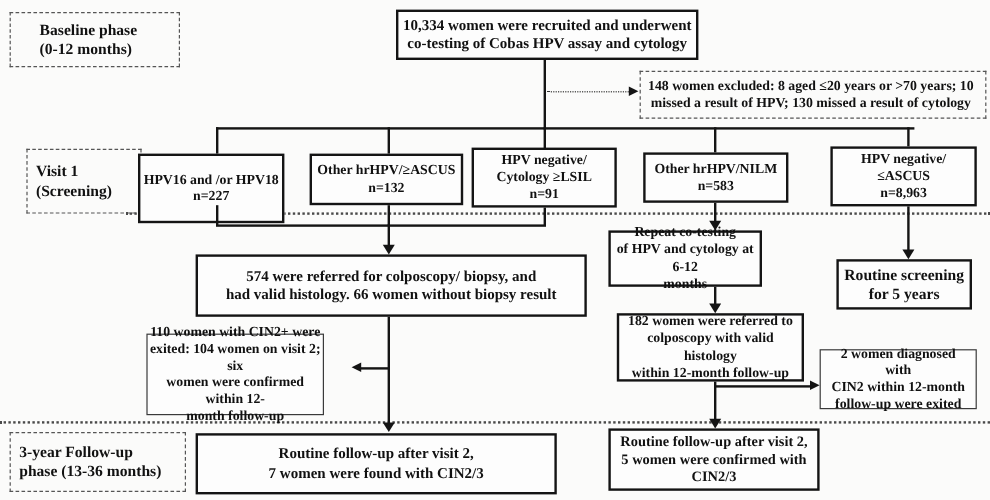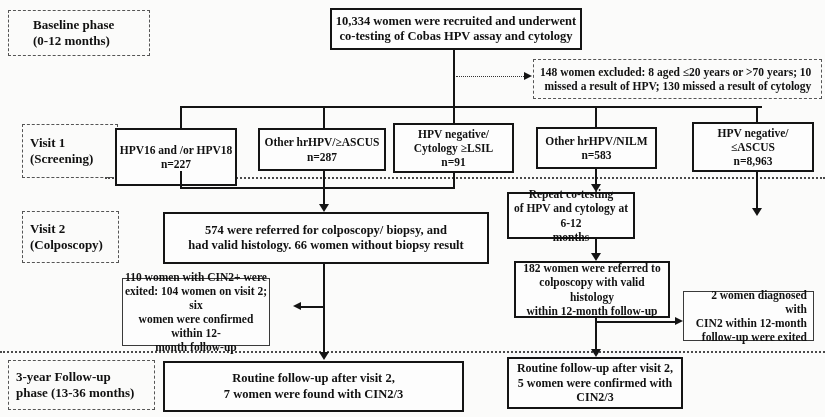--- a/index.html
+++ b/index.html
@@ -23,72 +23,72 @@
   }
   .thick{border:2.5px solid #141414;}
   .thin{border:1.4px solid #3a3a3a;}
   .dashedbox{border:1.5px dashed #555;background:transparent;}
   .phase{
     font-weight:bold;font-size:13px;
     justify-content:center;align-items:flex-start;
     flex-direction:column;text-align:left;
     padding-left:7px;
   }
-  .leftalign{justify-content:flex-start;text-align:right;padding:2px 6px;}
+  .leftalign{justify-content:flex-start;text-align:center;padding:2px 6px;}
   .vline,.hline{position:absolute;background:#141414;}
   .dotsep{position:absolute;height:0;border-top:2px dotted #4a4a4a;}
   .dotarrow{position:absolute;height:0;border-top:1.7px dotted #333;}
   .ah-down{position:absolute;width:0;height:0;border-left:5px solid transparent;border-right:5px solid transparent;border-top:8px solid #141414;}
   .ah-left{position:absolute;width:0;height:0;border-top:4.5px solid transparent;border-bottom:4.5px solid transparent;border-right:8px solid #141414;}
   .ah-right{position:absolute;width:0;height:0;border-top:4.5px solid transparent;border-bottom:4.5px solid transparent;border-left:8px solid #141414;}
   .f11{font-size:11.5px;}
   .f12{font-size:12px;}
   .f125{font-size:12.5px;}
   .f13{font-size:13px;}
 </style>
 </head>
 <body>
 
 <div class="canvas">
 
   <div class="box dashedbox phase" style="left:8px;top:10px;width:142px;height:46px;padding-left:24px;">Baseline phase
 (0-12 months)</div>
   <div class="box dashedbox phase" style="left:22px;top:124px;width:96px;height:54px;">Visit 1
 (Screening)</div>
-  <div class="box dashedbox phase" style="left:22px;top:211px;width:97px;height:52px;">Visit 2
-(Colposcopy)</div>
   <div class="box dashedbox phase" style="left:8px;top:360px;width:147px;height:50px;">3-year Follow-up
 phase (13-36 months)</div>
 
   <div class="dotsep" style="left:105px;top:177px;width:720px;"></div>
   <div class="dotsep" style="left:0px;top:351px;width:825px;"></div>
 
   <div class="box thick f125" style="left:330px;top:8px;width:252px;height:42px;">10,334 women were recruited and underwent
 co-testing of Cobas HPV assay and cytology</div>
   <div class="box dashedbox leftalign f11" style="left:533px;top:59px;width:289px;height:40px;">148 women excluded:  8 aged ≤20 years or &gt;70 years; 10
 missed a result of HPV;  130 missed a result of cytology</div>
 
   <div class="box thick f11" style="left:115px;top:128px;width:122px;height:58px;">HPV16 and /or HPV18
 n=227</div>
   <div class="box thick f11" style="left:258px;top:128px;width:128px;height:43px;">Other hrHPV/≥ASCUS
-n=287</div>
+n=132</div>
   <div class="box thick f11" style="left:393px;top:123px;width:121px;height:50px;">HPV negative/
 Cytology ≥LSIL
 n=91</div>
   <div class="box thick f11" style="left:536px;top:127px;width:121px;height:42px;">Other hrHPV/NILM
 n=583</div>
   <div class="box thick f11" style="left:692px;top:122px;width:122px;height:50px;">HPV negative/
 ≤ASCUS
 n=8,963</div>
 
   <div class="box thick f125" style="left:163px;top:212px;width:326px;height:52px;">574 were referred for colposcopy/ biopsy, and
 had valid histology. 66 women without biopsy result</div>
   <div class="box thick f11" style="left:507px;top:192px;width:128px;height:47px;">Repeat co-testing
 of HPV and cytology at 6-12
 months</div>
+  <div class="box thick f13" style="left:697px;top:216px;width:113px;height:42px;">Routine screening
+for 5 years</div>
   <div class="box thin f11" style="left:122px;top:278px;width:148px;height:68px;">110 women with CIN2+ were
 exited: 104 women on visit 2; six
 women were confirmed within 12-
 month follow-up</div>
   <div class="box thick f11" style="left:514px;top:261px;width:156px;height:57px;">182 women were referred to
 colposcopy with valid histology
 within 12-month follow-up</div>
   <div class="box thin leftalign f11" style="left:683px;top:291px;width:131px;height:50px;">2 women diagnosed with
 CIN2 within 12-month
 follow-up  were exited</div>

